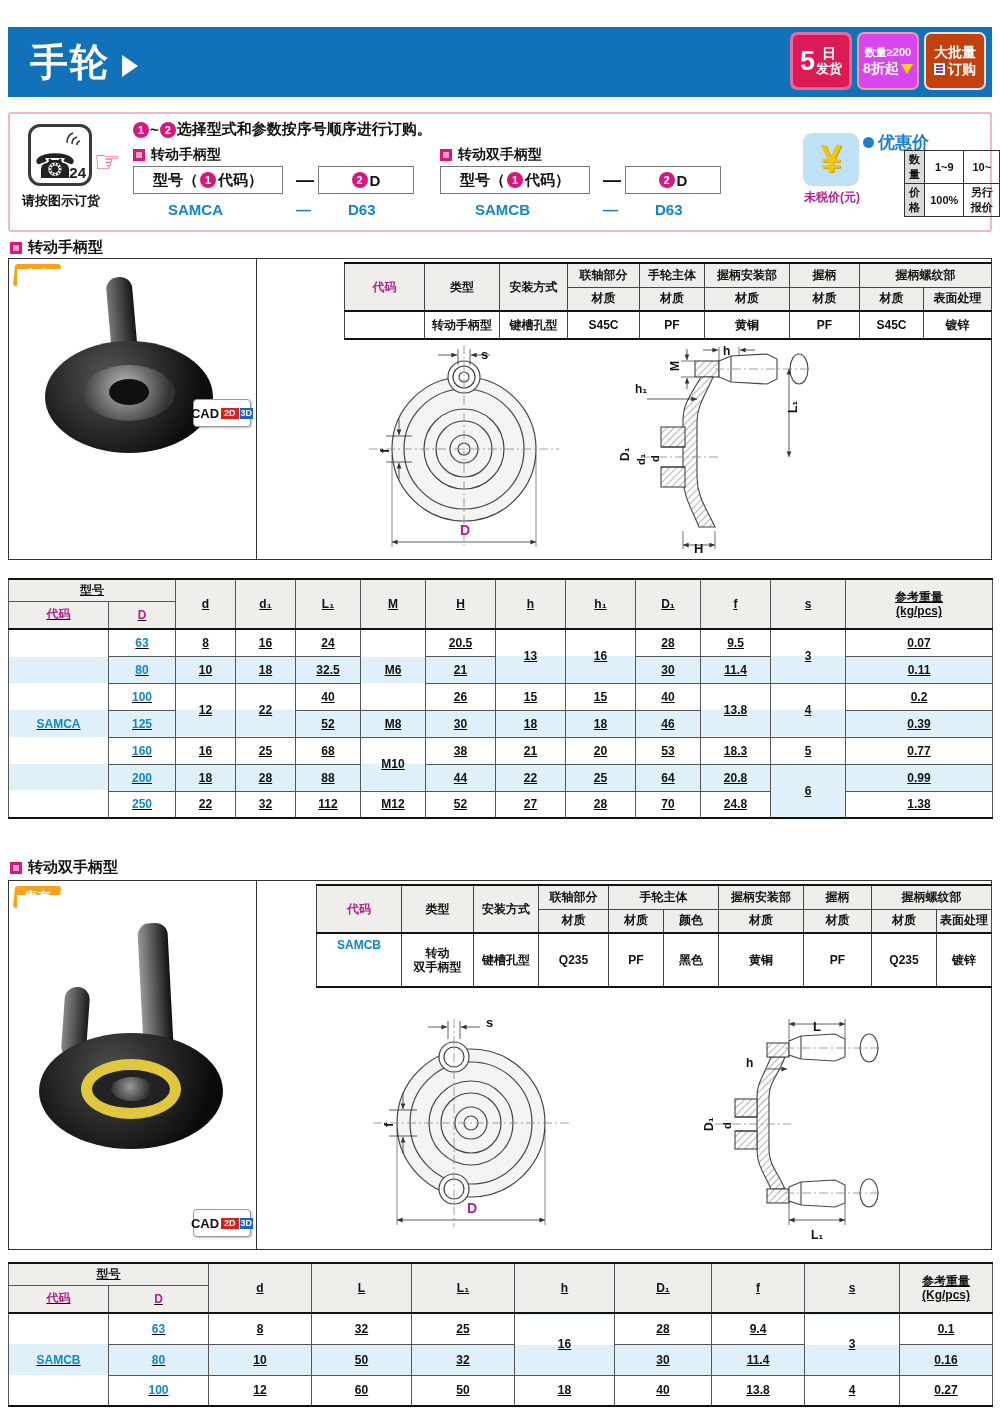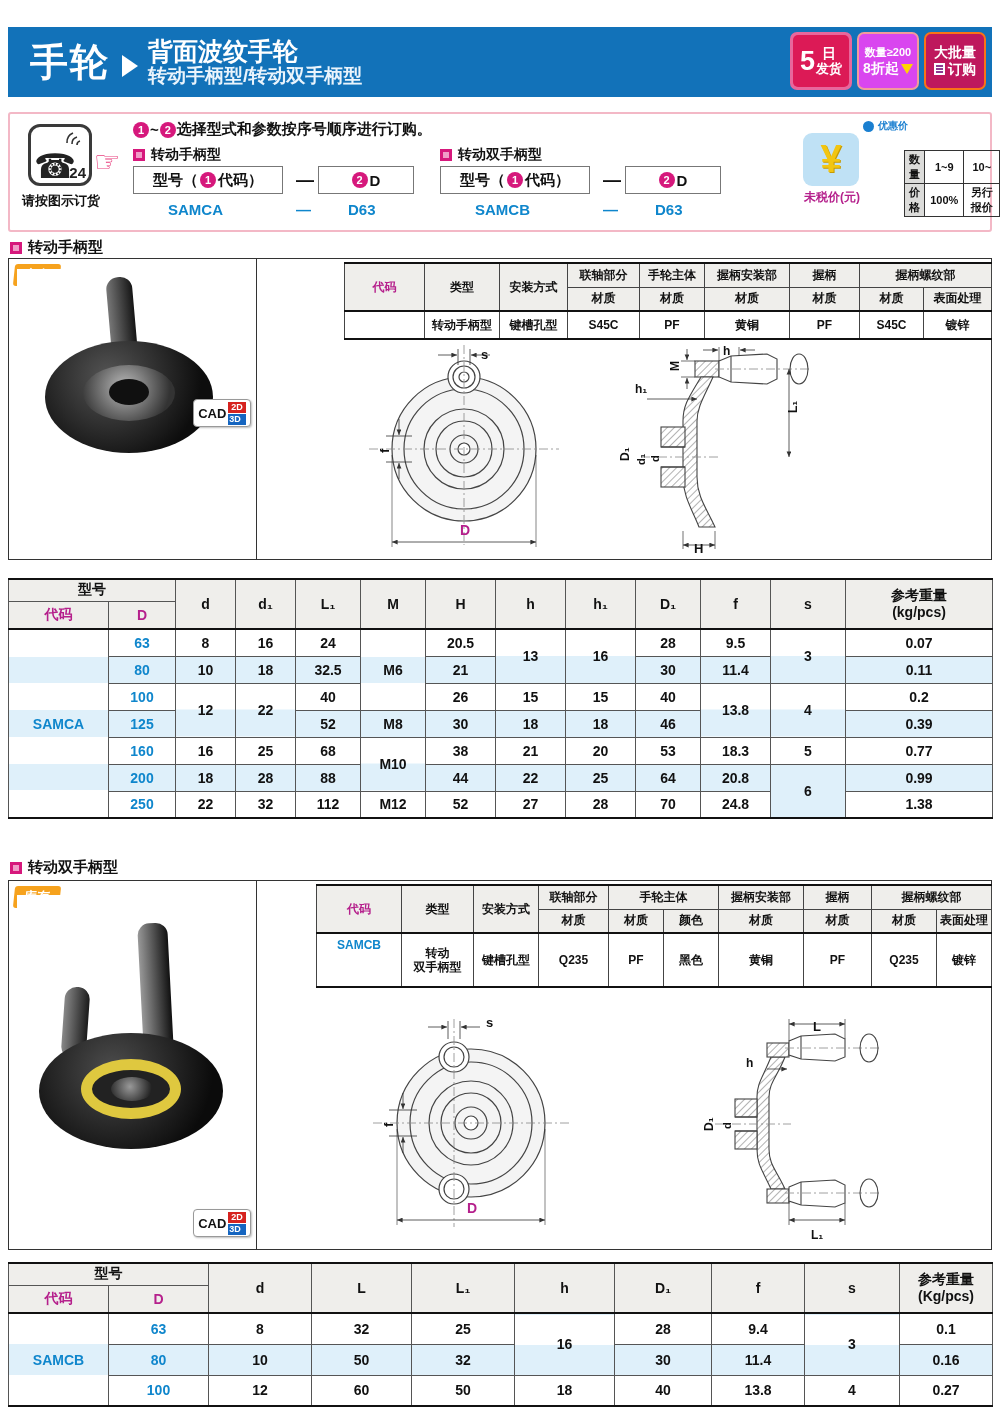--- a/index.html
+++ b/index.html
@@ -19,21 +19,21 @@
   .badge1{background:#E8679C;padding:3px;}
   .badge1-in{background:#DC1A56;border-radius:5px;width:100%;height:100%;display:flex;align-items:center;justify-content:center;color:#fff;}
   .b1num{font-size:27px;font-weight:bold;line-height:1;}
   .b1col{display:flex;flex-direction:column;align-items:center;margin-left:1px;}
   .b1unit{font-size:14px;font-weight:bold;line-height:1.1;}
   .b1lab{font-size:13px;font-weight:bold;line-height:1.1;text-align:center;}
   .badge2{background:#d946ef;border:2px solid #F29B9B;color:#fff;}
   .b2l1{font-size:11px;font-weight:bold;}
   .b2l2{font-size:14px;font-weight:bold;display:flex;align-items:center;gap:2px;}
   .b2arrow{width:0;height:0;border-top:10px solid #FFD400;border-left:6px solid transparent;border-right:6px solid transparent;}
-  .badge3{background:#be185d;border:2px solid #f97316;color:#fff;}
+  .badge3{background:#c2410c;border:2px solid #e5e5e5;color:#fff;}
   .b3l1,.b3l2{font-size:14px;font-weight:bold;line-height:1.2;display:flex;align-items:center;gap:3px;}
   .docicon{display:inline-block;width:11px;height:12px;background:#fff;position:relative;}
   .docicon:before{content:"";position:absolute;left:2px;top:2px;width:7px;height:1.5px;background:#8C3D93;box-shadow:0 3px 0 #8C3D93,0 6px 0 #8C3D93;}
 
   
   .obox{left:8px;top:112px;width:984px;height:120px;border:2px solid #F3B8C6;border-radius:3px;box-sizing:border-box;background:#fff;}
   .phone{left:28px;top:124px;width:64px;height:62px;border:3px solid #3a3a3a;border-radius:12px;box-sizing:border-box;}
   .phone-glyph{position:absolute;left:3px;bottom:0px;font-size:34px;line-height:1;color:#222;}
   .phone-24{position:absolute;right:3px;bottom:2px;font-size:15px;font-weight:bold;color:#222;}
   .phone-caption{left:16px;top:192px;width:90px;text-align:center;font-size:13px;font-weight:bold;color:#111;}
@@ -42,50 +42,50 @@
   .numc{display:inline-flex;align-items:center;justify-content:center;width:16px;height:16px;border-radius:50%;background:#D6187C;color:#fff;font-size:11px;font-weight:bold;}
   .ogroup-title{font-size:14px;font-weight:bold;color:#111;display:flex;align-items:center;gap:6px;}
   .sqbul{display:inline-block;width:12px;height:12px;background:#D6187C;position:relative;}
   .sqbul:after{content:"";position:absolute;left:3px;top:3px;width:6px;height:6px;background:#F09CC8;}
   .mbox{border:1.5px solid #777;height:28px;display:flex;align-items:center;justify-content:center;font-size:15px;font-weight:bold;color:#111;gap:2px;box-sizing:border-box;background:#fff;}
   .odash{font-size:18px;font-weight:bold;color:#111;}
   .ex{font-size:15px;font-weight:bold;color:#0F86CC;}
   .yenbox{left:803px;top:133px;width:56px;height:53px;background:#BFE1F5;border-radius:9px;display:flex;align-items:center;justify-content:center;}
   .yen{font-size:38px;font-weight:bold;color:#F2C511;text-shadow:1px 1px 0 #c79a00;}
   .pricenote{left:793px;top:189px;width:78px;text-align:center;font-size:12px;font-weight:bold;color:#B5208C;}
-  .ptitle{left:863px;top:119px;font-size:10px;font-weight:bold;color:#1A7FD0;display:flex;align-items:center;gap:4px;}
+  .ptitle{left:863px;top:131px;font-size:17px;font-weight:bold;color:#1A7FD0;display:flex;align-items:center;gap:4px;}
   .bluedot{width:11px;height:11px;border-radius:50%;background:#1A7FD0;}
   .ptable{left:904px;top:150px;border-collapse:collapse;font-size:11px;}
   .ptable td{border:1px solid #333;padding:1px 4px;text-align:center;font-weight:bold;color:#111;height:14px;}
   .ptable td.pl{background:#DCDCDA;}
 
   
   .sec-title{font-size:15px;font-weight:bold;color:#111;display:flex;align-items:center;gap:6px;}
   .sbox{left:8px;width:984px;border:1.5px solid #333;box-sizing:border-box;background:#fff;}
   .vdiv{position:absolute;left:247px;top:0;bottom:0;width:0;border-left:1.5px solid #333;}
   .stock{position:absolute;left:5px;top:5px;background:#F6A21D;color:#fff;font-size:13px;font-weight:bold;padding:2px 10px;border-radius:3px;transform:skewX(-6deg);}
   .cadbadge{position:absolute;width:56px;height:26px;background:#fff;border:1px solid #999;border-radius:4px;display:flex;align-items:center;justify-content:center;gap:2px;box-shadow:1px 1px 2px rgba(0,0,0,.25);}
   .cadtxt{font-size:13px;font-weight:bold;color:#111;}
-  .cadcol{display:flex;flex-direction:column;gap:1px;}
+  .cadcol{display:flex;flex-direction:row;gap:1px;}
   .cad2d{background:#D6231F;color:#fff;font-size:9px;font-weight:bold;padding:0 3px;line-height:11px;}
   .cad3d{background:#1565C0;color:#fff;font-size:9px;font-weight:bold;padding:0 1px;line-height:11px;}
 
   
   .spec{border-collapse:collapse;table-layout:fixed;font-size:12px;}
   .spec th,.spec td{border:1px solid #444;text-align:center;padding:0;box-sizing:border-box;}
   .spec th{background:#EFEEEB;font-weight:bold;color:#111;height:24px;}
   .spec td{background:#fff;font-weight:bold;color:#111;}
   .spec .code-h{color:#B5208C;}
   .spec .code-v{color:#0F86CC;font-weight:bold;}
   .spec{border-top:2px solid #111;}
   .spec thead th.hb{border-bottom-width:1px;}
   .spec tbody td{border-top:2px solid #111;border-bottom:2px solid #111;}
 
   
-  .dim{border-collapse:collapse;table-layout:fixed;width:984px;font-size:14px;border-top:2.5px solid #111;border-bottom:2.5px solid #111;}
+  .dim{border-collapse:collapse;table-layout:fixed;width:984px;font-size:12px;border-top:2.5px solid #111;border-bottom:2.5px solid #111;text-decoration:underline;}
   .dim th,.dim td{border:1px solid #555;text-align:center;padding:0;box-sizing:border-box;}
   .dim thead th{background:#EFEEEB;font-weight:bold;color:#111;}
   .dim thead tr.r1 th{height:22px;}
   .dim thead tr.r2 th{height:28px;}
   .dim thead th.bb{border-bottom:2.5px solid #111;}
   .dim td{font-weight:bold;color:#111;height:27px;background:#fff;}
   .dim .mag{color:#B5208C;}
   .dim .blu{color:#0F86CC;}
   .dim tr.stripe td{background:#DFF0FA;}
   .dim td.m2wb{background:linear-gradient(to bottom,#fff 50%,#DFF0FA 50%);}
@@ -102,24 +102,20 @@
   svg text{font-family:"Liberation Sans","DejaVu Sans",sans-serif;}
 </style>
 </head>
 <body>
 
 <div class="page">
 
   <div class="abs hdr">
     <span class="hdr-cat">手轮</span>
     <span class="hdr-arrow"></span>
-    <span class="hdr-tt">
-      <span class="hdr-title">背面波纹手轮</span>
-      <span class="hdr-sub">转动手柄型/转动双手柄型</span>
-    </span>
     <span class="badges">
       <span class="badge badge1">
         <span class="badge1-in">
           <span class="b1num">5</span>
           <span class="b1col">
             <span class="b1unit">日</span>
             <span class="b1lab">发货</span>
           </span>
         </span>
       </span>

